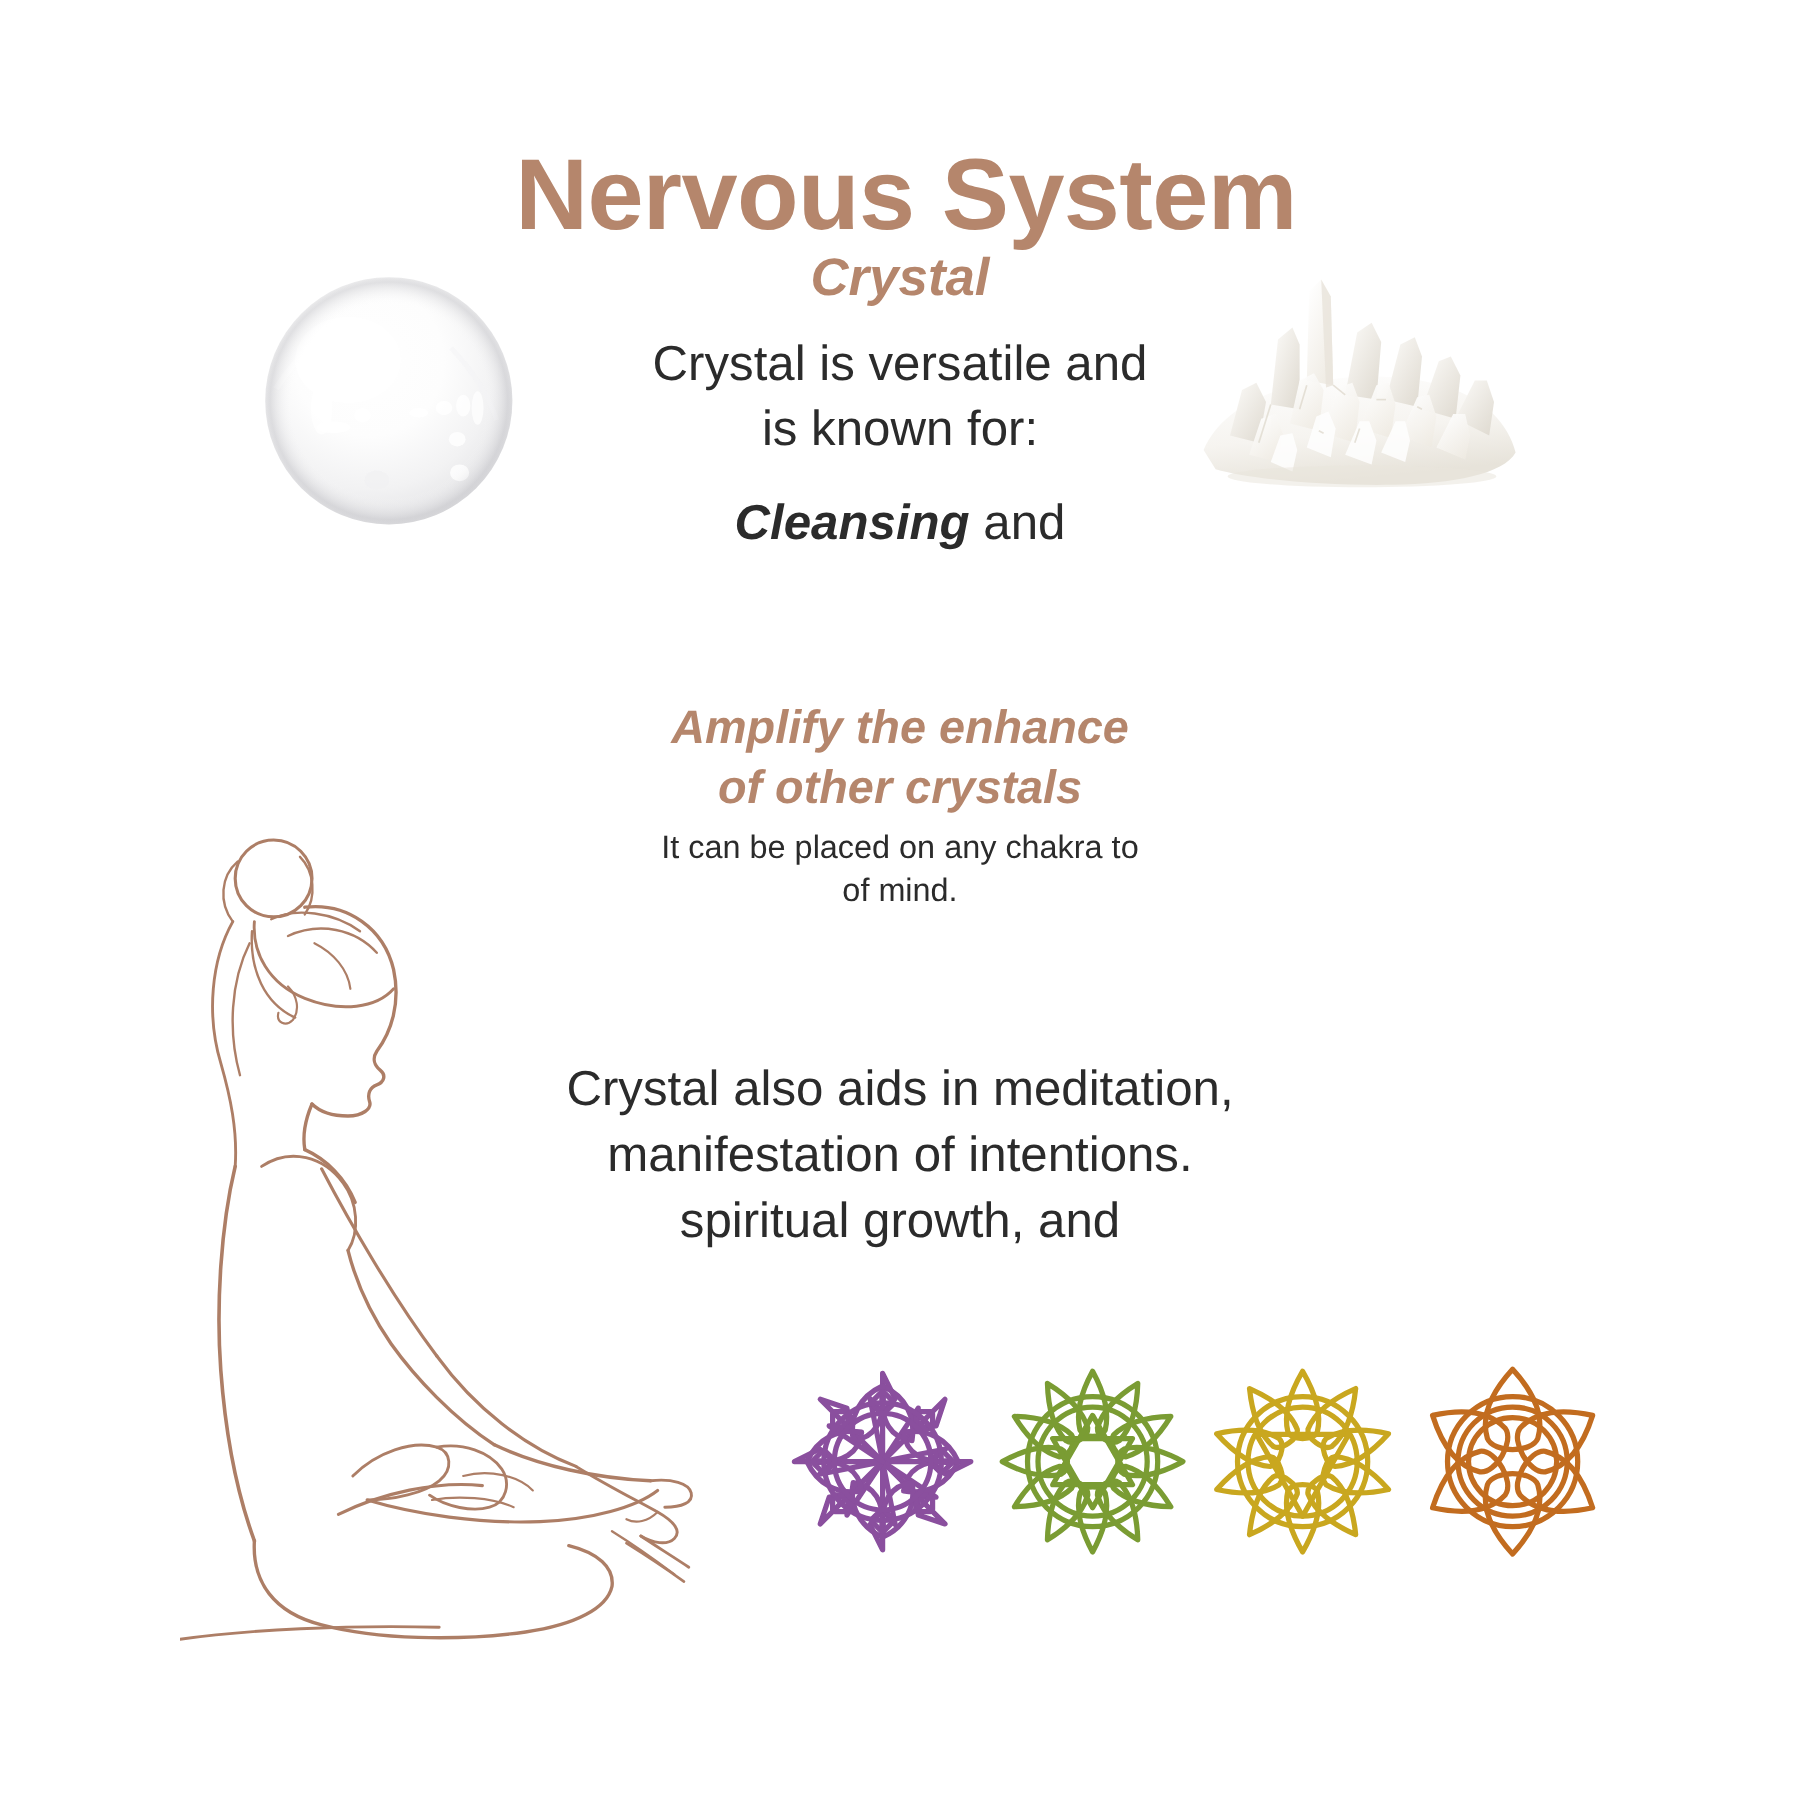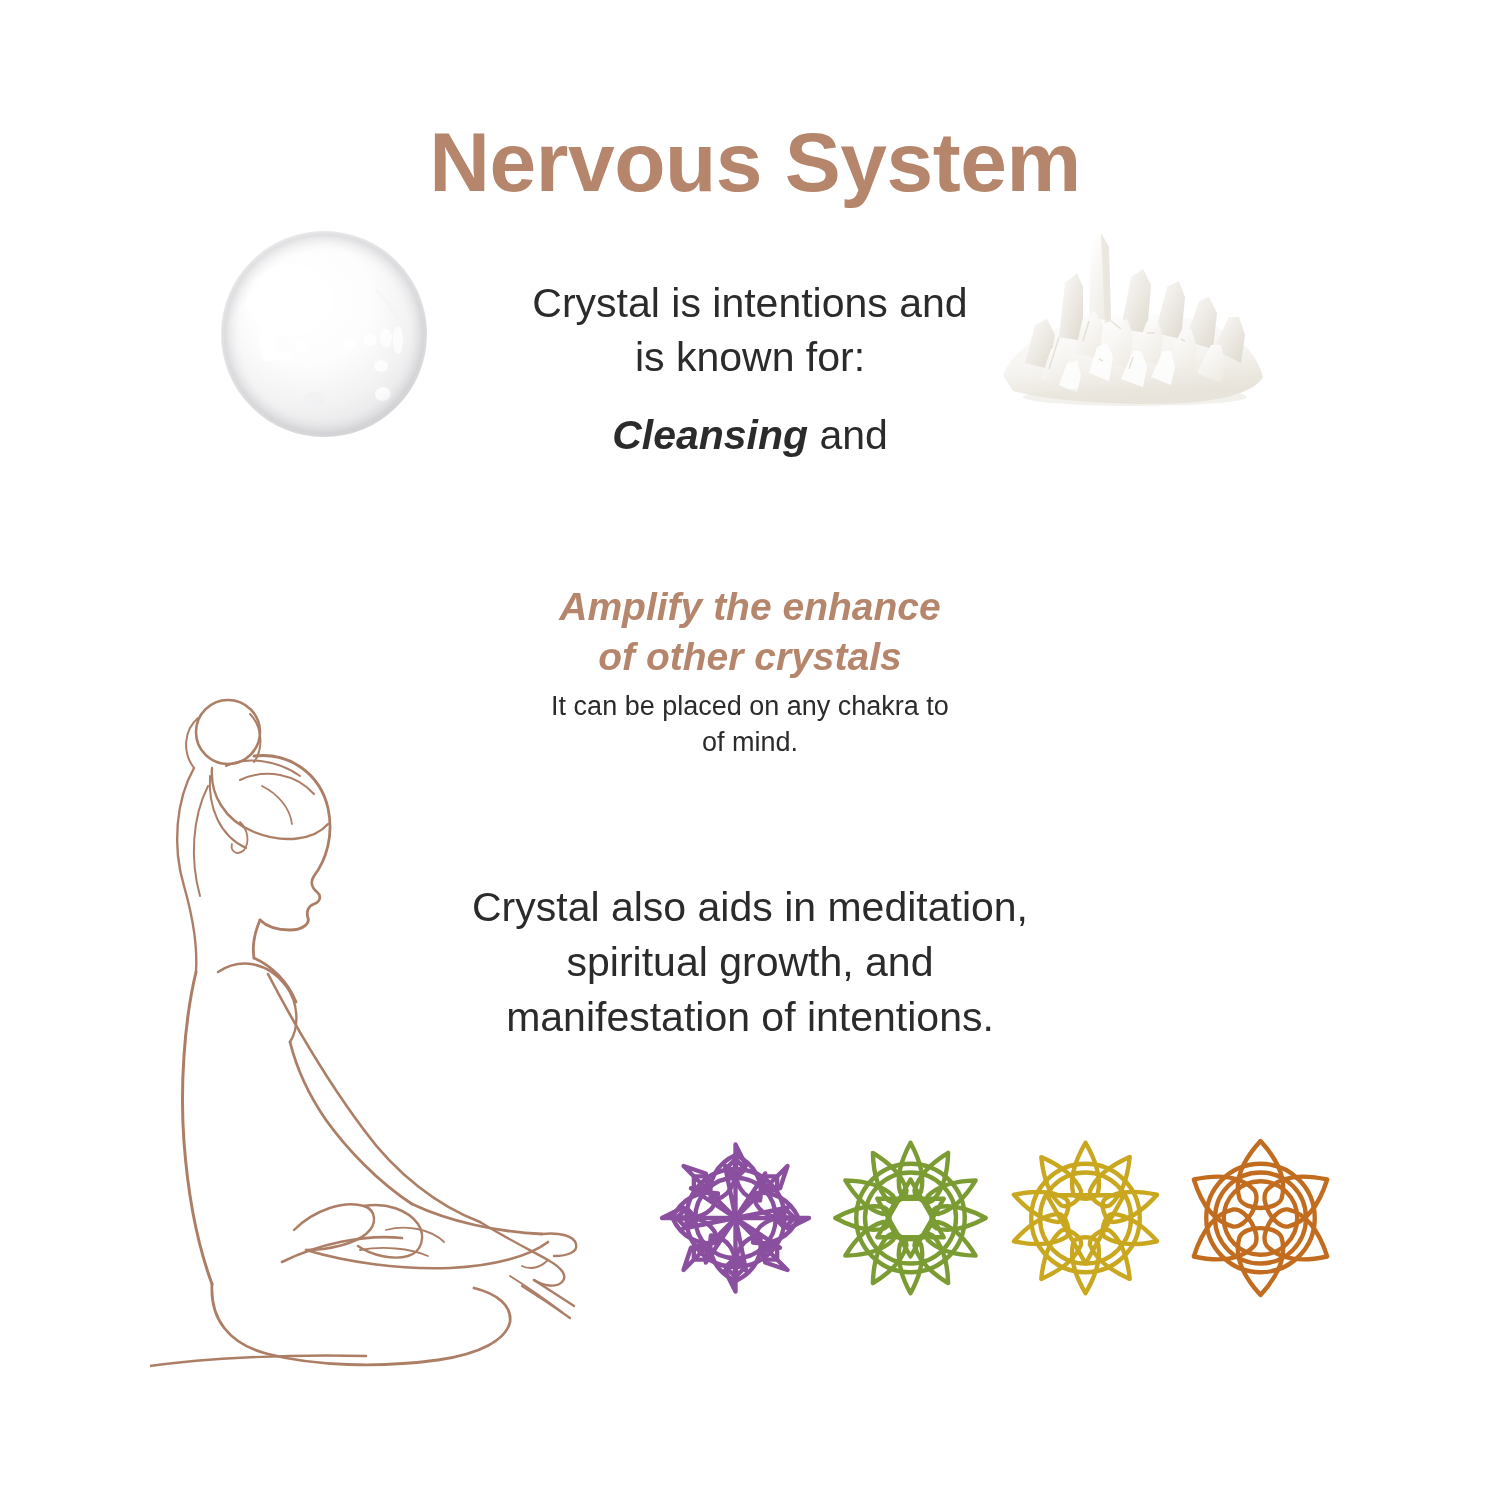--- a/index.html
+++ b/index.html
@@ -147,20 +147,21 @@
   }
   .chakra-item svg { display: block; width: 100%; height: 100%; }
 </style>
 </head>
 <body>
 
 <div class="canvas">
 
   <div class="title-block">
     <h1 class="main-title">Nervous System</h1>
+    <div class="sub-title">Crystal</div>
   </div>
 
   <div class="sphere-img">
     <svg viewBox="0 0 212 212" xmlns="http://www.w3.org/2000/svg" aria-hidden="true">
       <defs>
         <radialGradient id="sphereGrad" cx="42%" cy="34%" r="72%">
           <stop offset="0%" stop-color="#ffffff"></stop>
           <stop offset="42%" stop-color="#fdfdfd"></stop>
           <stop offset="72%" stop-color="#f2f2f3"></stop>
           <stop offset="90%" stop-color="#e6e6e8"></stop>
@@ -248,40 +249,40 @@
         <path d="M196 114 L200 116"></path>
         <path d="M64 144 L74 112"></path>
         <path d="M114 134 L118 136"></path>
         <path d="M144 144 L148 132"></path>
       </g>
       <ellipse cx="150" cy="172" rx="112" ry="9" fill="#e9e5dc" opacity="0.55"></ellipse>
     </svg>
   </div>
 
   <div class="intro-copy">
-    <div>Crystal is intentions and</div>
+    <div>Crystal is versatile and</div>
     <div>is known for:</div>
     <div class="para2"><span class="em-bold-italic">Cleansing</span><span> and</span></div>
   </div>
 
   <div class="amplify-block">
     <div class="amplify-heading">
       <div>Amplify the enhance</div>
       <div>of other crystals</div>
     </div>
     <div class="amplify-copy">
       <div>It can be placed on any chakra to</div>
       <div>of mind.</div>
     </div>
   </div>
 
   <div class="closing-copy">
     <div>Crystal also aids in meditation,</div>
+    <div>manifestation of intentions.</div>
     <div>spiritual growth, and</div>
-    <div>manifestation of intentions.</div>
   </div>
 
   <div class="meditator-img">
     <svg viewBox="0 0 470 690" xmlns="http://www.w3.org/2000/svg" aria-hidden="true">
       <g fill="none" stroke="#ad7e66" stroke-width="3" stroke-linecap="round" stroke-linejoin="round">
 
         <circle cx="78" cy="42" r="32" stroke-width="2.6"></circle>
         <path d="M48 28 C34 40 32 62 44 78" stroke-width="2"></path>
         <path d="M100 24 C112 36 114 58 104 72" stroke-width="2"></path>
 

